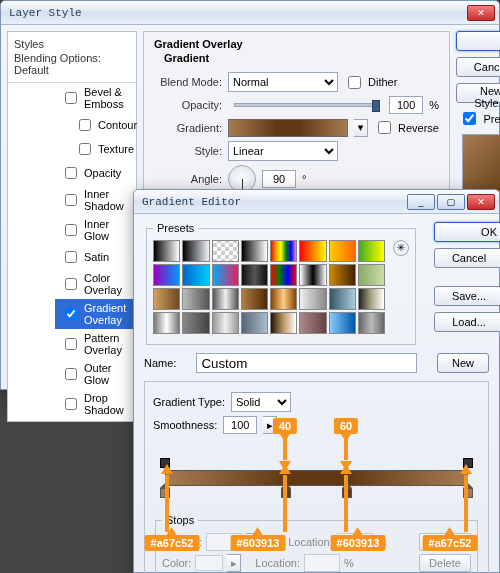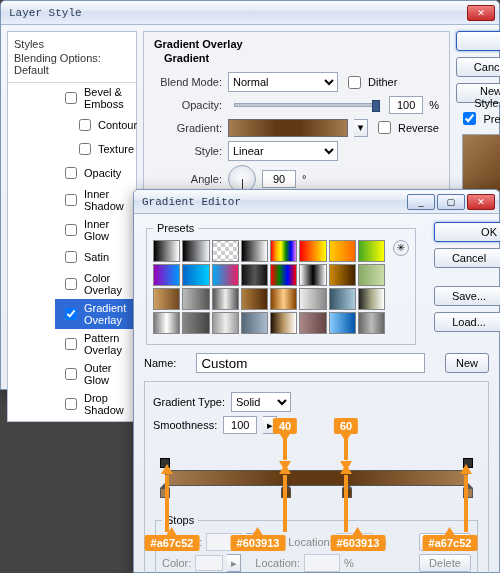--- a/index.html
+++ b/index.html
@@ -286,21 +286,21 @@
         <button class="btn">Cancel</button>
         <div style="height:6px"></div>
         <button class="btn">Save...</button>
         <button class="btn">Load...</button>
       </div>
     </div>
 
     <div class="namerow">
       <span>Name:</span>
       <input value="Custom" style="">
-      <button class="btn" style="width:44px">New</button>
+      <button class="btn" style="width:52px">New</button>
     </div>
 
     <div class="grad-editor-body">
       <div class="ge-row">
         <span>Gradient Type:</span>
         <select class="sel" style="width:60px"><option>Solid</option></select>
       </div>
       <div class="ge-row">
         <span>Smoothness:</span>
         <input class="mini-input" value="100" style="">

